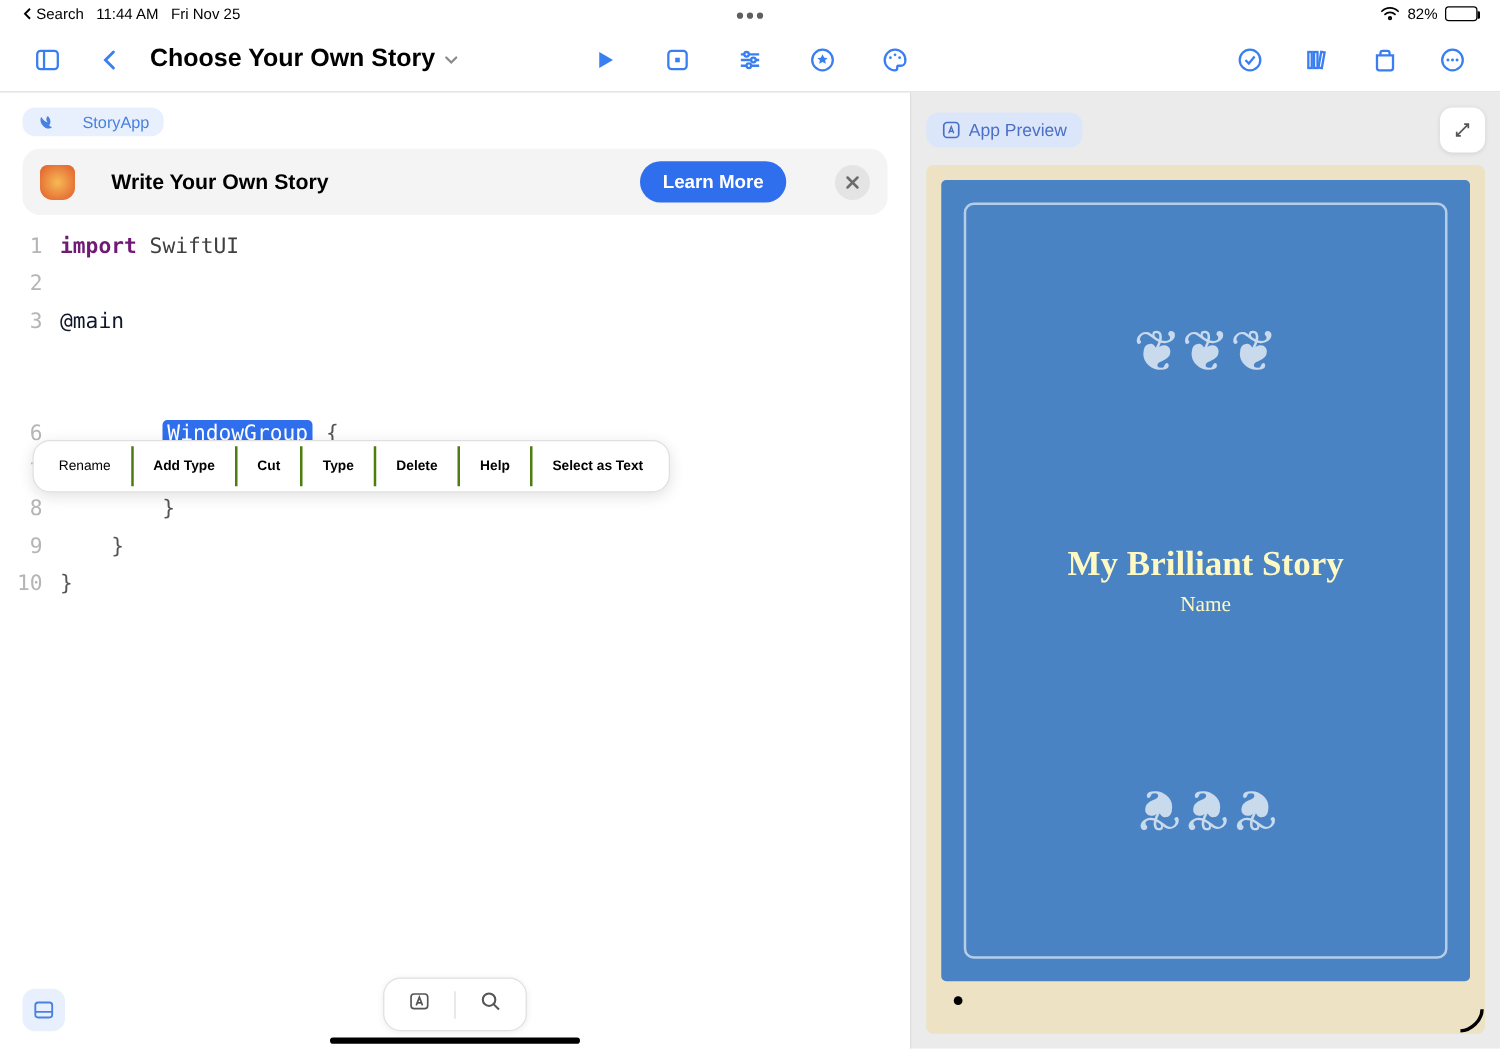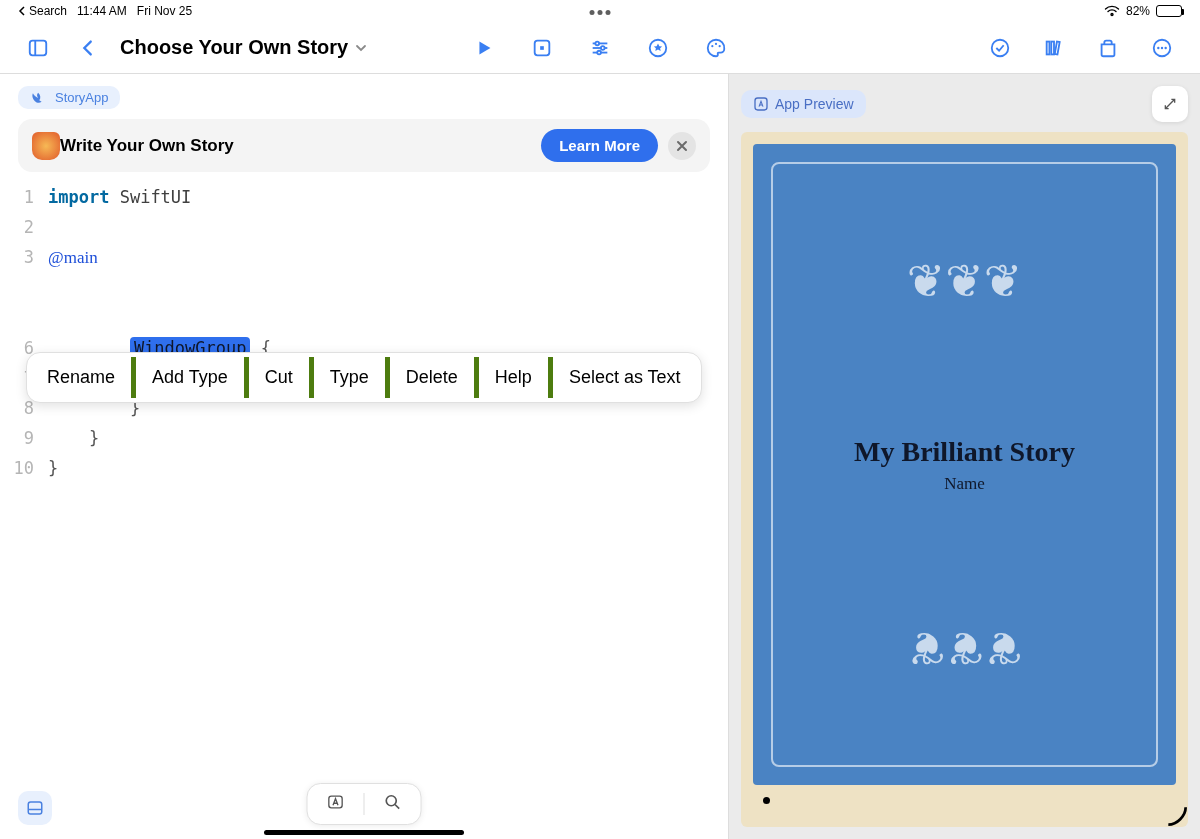--- a/index.html
+++ b/index.html
@@ -19,59 +19,59 @@
   .icon-btn { width:36px; height:36px; display:flex; align-items:center; justify-content:center; border-radius:8px; color:#3a7ff2; cursor:pointer;}
   .icon-btn svg{width:22px;height:22px;}
   .title-wrap{display:flex;align-items:center;gap:6px;}
   .title{font-size:20px;font-weight:700;}
   .chevdown{color:#8a8a8a;}
   .tb-center{position:absolute;left:50%;transform:translateX(-50%);display:flex;align-items:center;gap:22px;}
   .tb-right{margin-left:auto;display:flex;align-items:center;gap:18px;color:#3a7ff2;}
   
   .body { display:flex; height:calc(100% - 22px - 52px); }
   .editor { flex:1; min-width:0; position:relative; padding:12px 0 0 0; }
-  .crumb { margin:0 0 10px 18px; display:inline-flex; align-items:center; gap:11px; background:#e8f0fd; color:#4a81e0; border-radius:10px; padding:4px 12px; font-size:13px; font-weight:500;}
+  .crumb { margin:0 0 10px 18px; display:inline-flex; align-items:center; gap:22px; background:#e8f0fd; color:#4a81e0; border-radius:10px; padding:4px 12px; font-size:13px; font-weight:500;}
   .crumb svg{width:14px;height:14px;}
   
-  .promo { margin:0 18px 10px 18px; background:#f4f4f4; border-radius:14px; padding:10px 14px; display:flex; align-items:center; gap:0;}
+  .promo { margin:0 18px 10px 18px; background:#f4f4f4; border-radius:14px; padding:10px 14px; display:flex; align-items:center; gap:29px;}
   .promo .flame{width:28px;height:28px;background:radial-gradient(circle,#f7b955,#e05a2b);border-radius:6px 6px 10px 10px;}
   .promo .ptxt{font-size:17px;font-weight:600;}
   .promo .learn{margin-left:auto;background:#2f6fed;color:#fff;border:none;border-radius:20px;padding:8px 18px;font-size:15px;font-weight:600;cursor:pointer;}
   .promo .close{width:28px;height:28px;border-radius:14px;background:#e4e4e4;display:flex;align-items:center;justify-content:center;color:#6b6b6b;cursor:pointer;margin-left:10px;}
   
   .code { font-family: "SF Mono", Menlo, Consolas, monospace; font-size:17px; line-height:30px; }
   .line { display:flex; }
   .gut { width:48px; text-align:right; color:#b5b5b5; padding-right:14px; user-select:none;}
   .src { white-space:pre; }
-  .kw-import{color:#0369a1;font-weight:600;}
+  .kw-import{color:#701a75;font-weight:600;}
   .ident{color:#404040;}
-  .kw-main{color:#1d4ed8;font-family:Liberation Serif, serif;}
-  .sel{background:#2f6fed;color:#0f172a;border-radius:4px;padding:1px 4px;}
+  .kw-main{color:#0f172a;}
+  .sel{background:#2f6fed;color:#ffffff;border-radius:4px;padding:1px 4px;}
   .brace{color:#555;}
   
   .ctx-menu{position:absolute; z-index:20; top:278px; left:26px; background:#fff; border:1px solid #e0e0e0; border-radius:14px; box-shadow:0 3px 12px rgba(0,0,0,0.12); display:flex; padding:4px;}
-  .ctx-menu .mi{padding:10px 16px;font-size:18px;color:#000;cursor:pointer;}
-  .ctx-menu .mi+.mi{border-left:5px solid #4d7c0f;}
+  .ctx-menu .mi{padding:10px 16px;font-size:11px;color:#000;cursor:pointer;}
+  .ctx-menu .mi+.mi{border-left:2px solid #4d7c0f;font-weight:bold;}
   
   .editor-bottom{position:absolute;bottom:14px;left:50%;transform:translateX(-50%);display:flex;align-items:center;gap:18px;background:#fff;border:1px solid #e0e0e0;border-radius:14px;padding:8px 18px;box-shadow:0 1px 6px rgba(0,0,0,0.08);}
   .editor-bottom .sep{width:1px;height:22px;background:#ddd;}
   .editor-bottom svg{width:20px;height:20px;color:#555;}
   
   .home-ind{position:absolute;bottom:4px;left:50%;transform:translateX(-50%);width:200px;height:5px;background:#000;border-radius:3px;}
   
   .sidebtn{position:absolute;bottom:14px;left:18px;width:34px;height:34px;border-radius:10px;background:#e8f0fd;display:flex;align-items:center;justify-content:center;color:#4a81e0;}
   
   .preview{width:472px;background:#ebebeb;border-left:1px solid #ddd;padding:12px;position:relative;display:flex;flex-direction:column;}
   .preview-hdr{display:flex;align-items:center;gap:10px; margin-bottom:10px;}
   .preview-pill{background:#dbe6fb;color:#4a6fc4;border-radius:10px;padding:6px 12px;font-size:14px;font-weight:500;display:flex;align-items:center;gap:6px;}
   .preview-expand{margin-left:auto;width:36px;height:36px;background:#fff;border-radius:10px;display:flex;align-items:center;justify-content:center;box-shadow:0 1px 4px rgba(0,0,0,0.1);color:#555;}
   
   .device{flex:1; border-radius:6px; background:#eee2c4; padding:12px; display:flex; flex-direction:column; position:relative;}
   .book{flex:1;background:#4a83c3;border-radius:4px;position:relative;display:flex;align-items:center;justify-content:center;overflow:hidden;}
-  .book .inner{color:#0f172a;text-align:center;font-family:"Georgia",serif;}
+  .book .inner{color:#fef9c3;text-align:center;font-family:"Georgia",serif;}
   .book .t1{font-size:28px;font-weight:700;line-height:1.2;}
   .book .t2{font-size:17px;margin-top:6px;font-weight:400;}
   .book .border{position:absolute;inset:18px;border:2px solid rgba(255,255,255,0.6);border-radius:8px;}
   .orn{position:absolute;color:rgba(255,255,255,0.7);font-size:46px;}
   .orn.top{top:110px;left:50%;transform:translateX(-50%);}
   .orn.bot{bottom:110px;left:50%;transform:translateX(-50%) rotate(180deg);}
   .pager{height:30px;display:flex;align-items:center;justify-content:flex-start;padding:0 10px;}
   .pager .dot{width:7px;height:7px;border-radius:50%;background:#000;}
   .device-corner{position:absolute;bottom:-2px;right:-2px;width:26px;height:26px;}
 </style>

